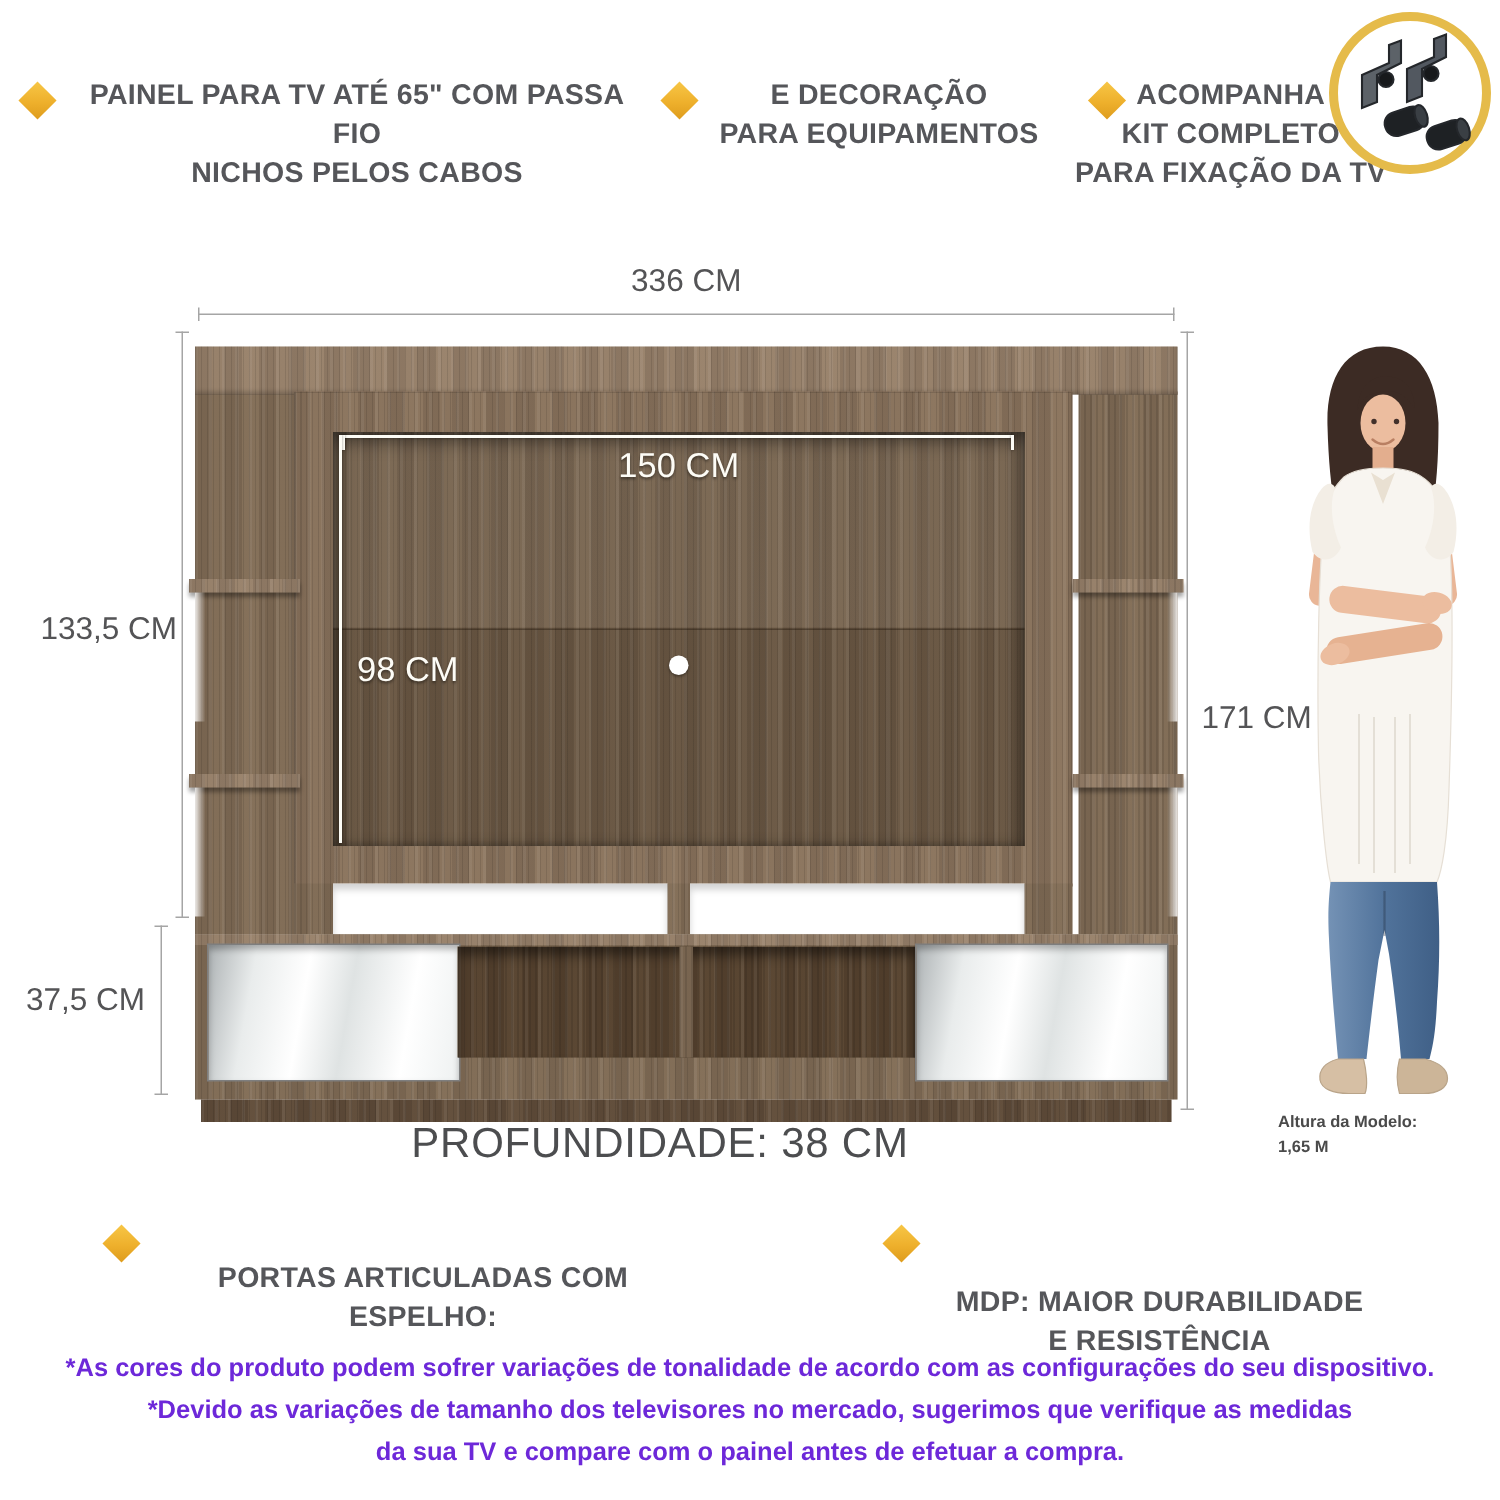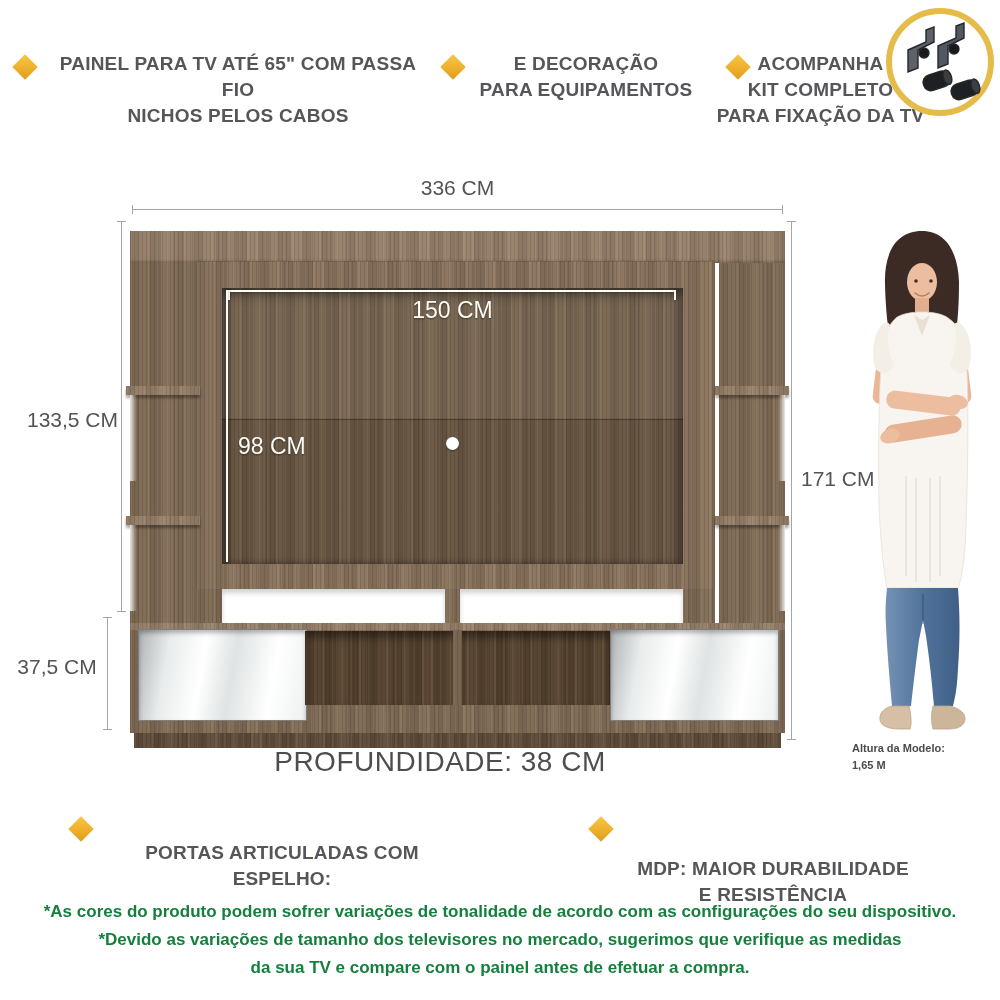--- a/index.html
+++ b/index.html
@@ -43,21 +43,21 @@
   .dot{position:absolute;width:13px;height:13px;border-radius:50%;background:#fff;box-shadow:0 1px 2px rgba(0,0,0,.4);}
   .gap{position:absolute;background:#fff;box-shadow:inset 0 4px 5px rgba(0,0,0,.18);}
   .mirror{position:absolute;border:1px solid #7e7e7e;
      background:linear-gradient(100deg,#aeb3b5 0%,#e9ecec 18%,#ffffff 38%,#dfe3e3 55%,#ffffff 78%,#eef1f1 100%);
      box-shadow:inset 0 3px 4px rgba(0,0,0,.28);}
   .depth-label{position:absolute;left:240px;top:746px;width:400px;text-align:center;
      font-size:28px;color:#4c4d4f;letter-spacing:.5px;}
   .model-caption{position:absolute;left:852px;top:740px;width:140px;text-align:left;
      font-size:11px;line-height:17px;color:#4a4a4a;font-weight:bold;}
   .disclaimer{position:absolute;left:30px;top:898px;width:940px;text-align:center;
-     font-weight:bold;font-size:17px;line-height:28px;color:#15803d;}
+     font-weight:bold;font-size:17px;line-height:28px;color:#6d28d9;}
 </style>
 </head>
 <body>
 
 <div class="canvas">
 
   <span class="diamond" style="left:16px;top:58px;"></span>
   <div class="feat" style="left:42px;top:51px;width:392px;">
     <div>PAINEL PARA TV ATÉ 65" COM PASSA FIO</div>
     <div>NICHOS PELOS CABOS</div>

